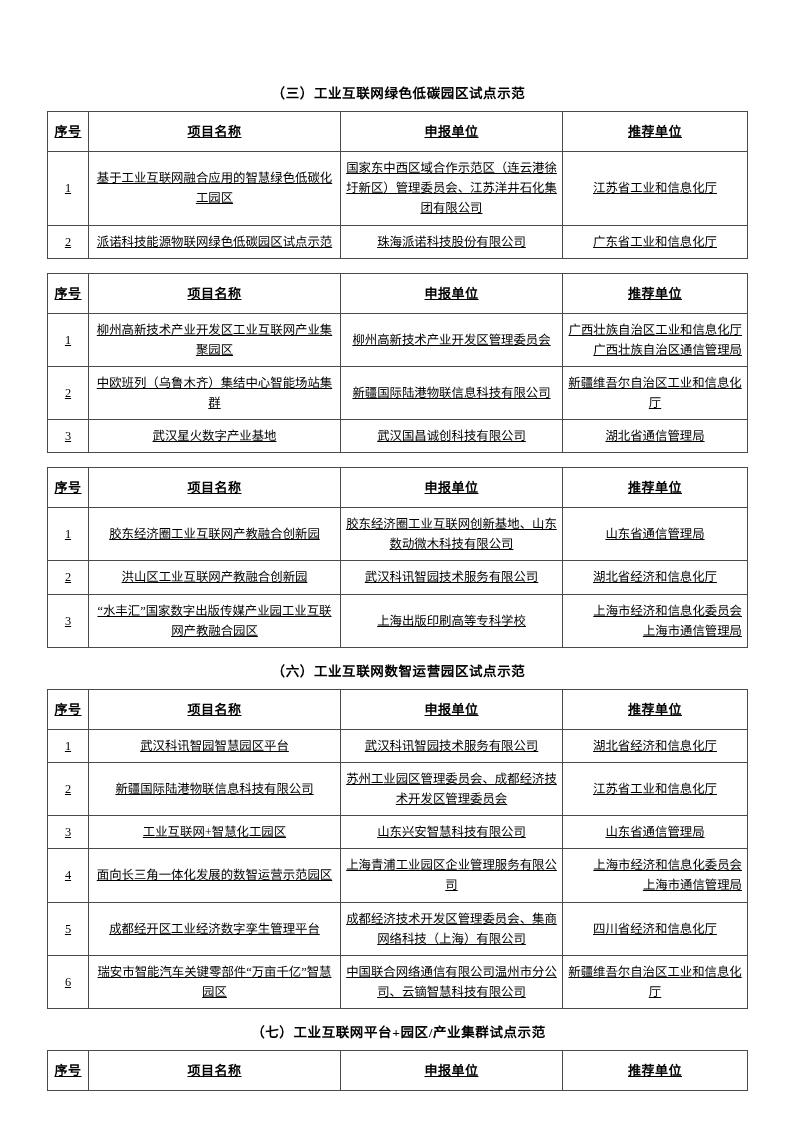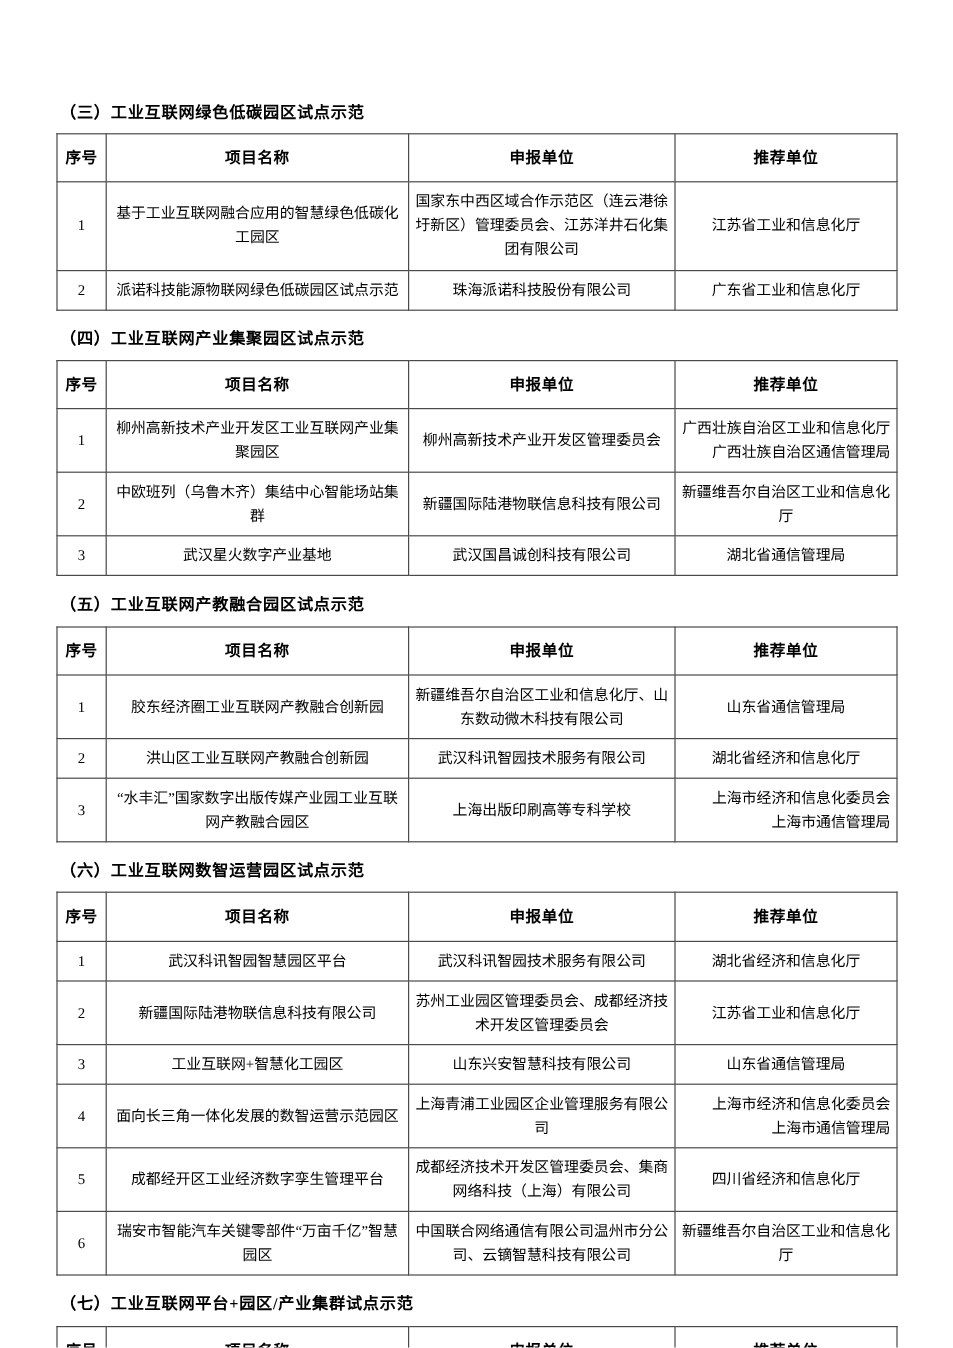--- a/index.html
+++ b/index.html
@@ -35,27 +35,29 @@
     margin: 0 0 0 0;
   }
   .section-heading {
     font-family: "Liberation Serif", "DejaVu Serif", serif;
     font-size: 13.5px;
     font-weight: 700;
     letter-spacing: 0.6px;
     line-height: 1.5;
     margin: 0 0 7px 3px;
     white-space: nowrap;
+    text-align: center;
   }
   table.grid {
     border-collapse: collapse;
     width: 700px;
     table-layout: fixed;
     margin: 0 0 14px 0;
     border: 1.6px solid #2b2b2b;
+    text-decoration: underline;
   }
   table.grid td,
   table.grid th {
     border: 1.1px solid #4a4a4a;
     padding: 6px 5px;
     text-align: center;
     vertical-align: middle;
     font-size: 12.4px;
     line-height: 1.62;
     word-break: break-all;
@@ -106,21 +108,20 @@
             <tr>
               <td class="cell-no">2</td>
               <td>派诺科技能源物联网绿色低碳园区试点示范</td>
               <td>珠海派诺科技股份有限公司</td>
               <td>广东省工业和信息化厅</td>
             </tr>
           </tbody>
         </table>
       </div>
       <div class="section">
-        <div class="section-heading">（四）工业互联网产业集聚园区试点示范</div>
         <table class="grid">
           <colgroup>
             <col class="c-no">
             <col class="c-name">
             <col class="c-apply">
             <col class="c-rec">
           </colgroup>
           <thead>
             <tr class="head">
               <th>序号</th>
@@ -150,41 +151,40 @@
             <tr>
               <td class="cell-no">3</td>
               <td>武汉星火数字产业基地</td>
               <td>武汉国昌诚创科技有限公司</td>
               <td>湖北省通信管理局</td>
             </tr>
           </tbody>
         </table>
       </div>
       <div class="section">
-        <div class="section-heading">（五）工业互联网产教融合园区试点示范</div>
         <table class="grid">
           <colgroup>
             <col class="c-no">
             <col class="c-name">
             <col class="c-apply">
             <col class="c-rec">
           </colgroup>
           <thead>
             <tr class="head">
               <th>序号</th>
               <th>项目名称</th>
               <th>申报单位</th>
               <th>推荐单位</th>
             </tr>
           </thead>
           <tbody>
             <tr>
               <td class="cell-no">1</td>
               <td>胶东经济圈工业互联网产教融合创新园</td>
-              <td>新疆维吾尔自治区工业和信息化厅、山东数动微木科技有限公司</td>
+              <td>胶东经济圈工业互联网创新基地、山东数动微木科技有限公司</td>
               <td>山东省通信管理局</td>
             </tr>
             <tr>
               <td class="cell-no">2</td>
               <td>洪山区工业互联网产教融合创新园</td>
               <td>武汉科讯智园技术服务有限公司</td>
               <td>湖北省经济和信息化厅</td>
             </tr>
             <tr>
               <td class="cell-no">3</td>

